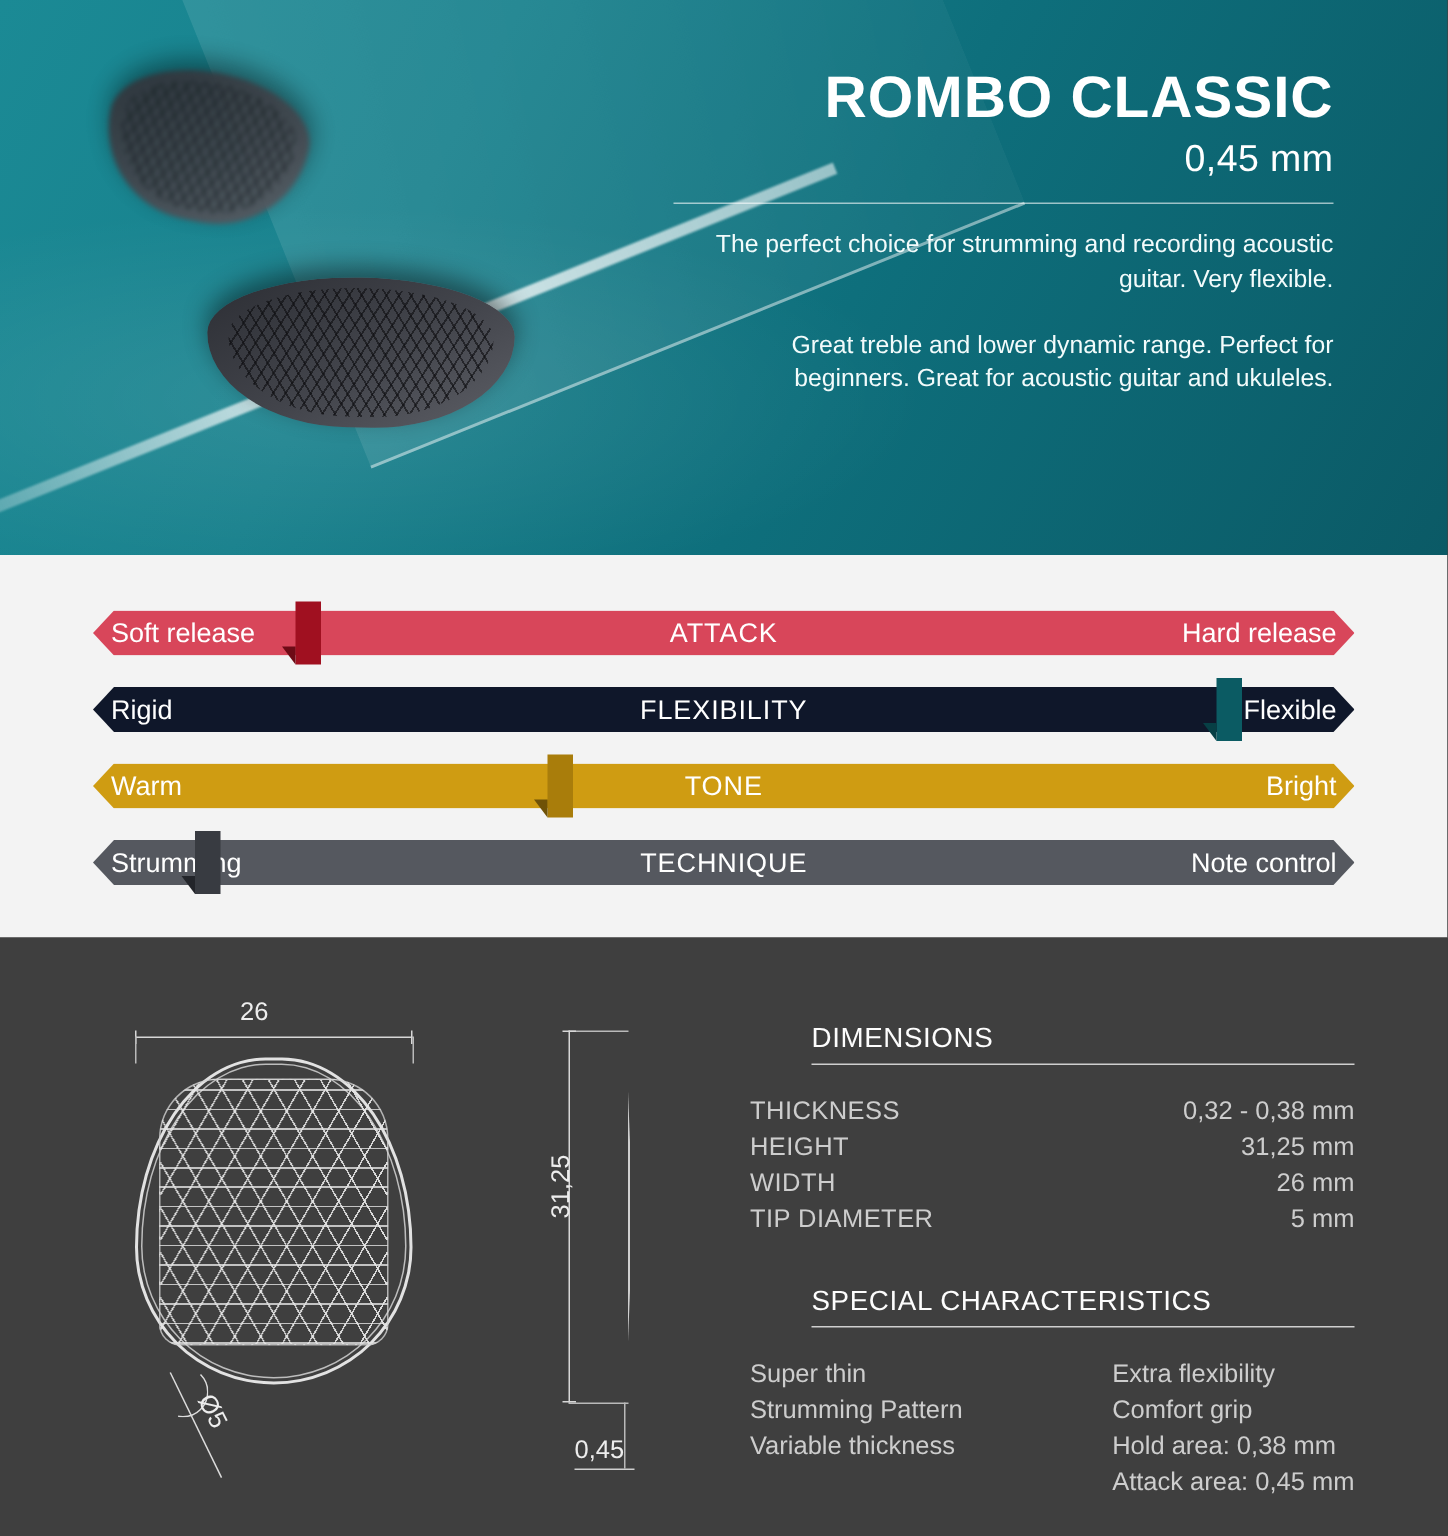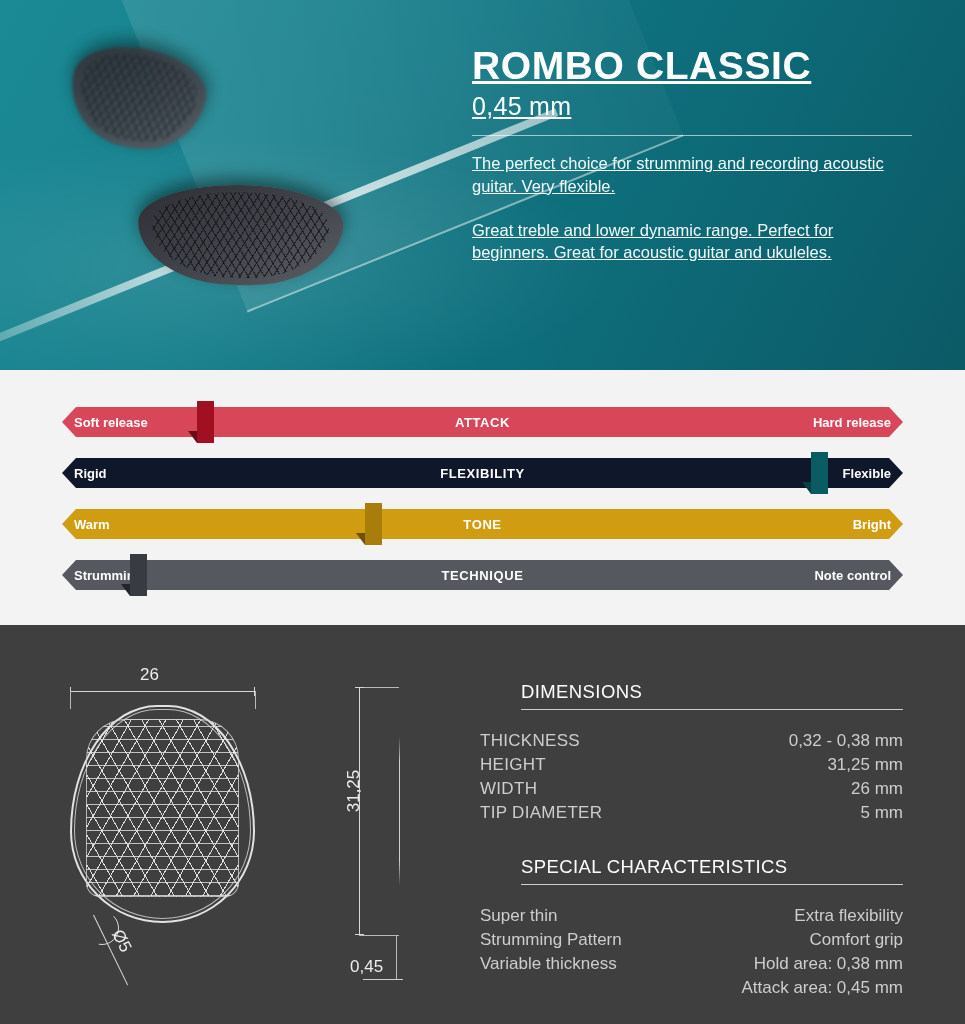--- a/index.html
+++ b/index.html
@@ -33,52 +33,52 @@
     border-radius:46% 46% 50% 50% / 62% 62% 38% 38%;
     background-image:
       repeating-linear-gradient(58deg, rgba(15,15,18,.62) 0 1.2px, transparent 1.2px 7px),
       repeating-linear-gradient(-58deg, rgba(15,15,18,.62) 0 1.2px, transparent 1.2px 7px);
   }
   .pick-back { left:70px; top:48px; width:135px; height:100px;
     transform:rotate(191deg); filter:blur(1.6px); opacity:.93; }
   .pick-front { left:138px; top:185px; width:205px; height:100px;
     transform:rotate(181deg); }
 
-  .hero-text { position:absolute; right:53px; top:46px; width:440px;
-    text-align:left; color:#fff;text-decoration:underline; }
+  .hero-text { position:absolute; right:76px; top:46px; width:440px;
+    text-align:right; color:#fff; }
   .hero-title { font-size:39px; font-weight:bold; letter-spacing:.6px; line-height:1; }
   .hero-thickness { font-size:25px; margin-top:7px; letter-spacing:.3px; }
   .hero-rule { height:1px; background:rgba(255,255,255,.6); margin:14px 0 16px; }
   .hero-p { font-size:16.5px; line-height:1.38; color:#f2fbfb; }
   .hero-p + .hero-p { margin-top:21px; }
 
   
   .sliders { width:965px; height:255px; background:#f3f3f3;
     padding:37px 62px 0; }
   .slider-row { position:relative; height:51px; }
   .bar { position:relative; height:30px; display:flex; align-items:center;
     justify-content:space-between; padding:0 12px;
     clip-path:polygon(0 50%, 14px 0, calc(100% - 14px) 0, 100% 50%, calc(100% - 14px) 100%, 14px 100%);
     color:#fff; }
-  .bar span { font-size:13px; font-weight:bold; white-space:nowrap; }
+  .bar span { font-size:18px; font-weight:normal; white-space:nowrap; }
   .bar .center { position:absolute; left:0; right:0; text-align:center;
     letter-spacing:.6px; }
   .marker { position:absolute; width:17px; height:42px; top:-6px;
     z-index:5; }
   .marker i { position:absolute; inset:0; display:block; }
   .marker i::before { content:""; position:absolute; left:0; top:0;
     width:17px; height:42px; background:var(--mk); }
   .marker i::after { content:""; position:absolute; left:-9px; top:30px;
     width:0; height:0; border-left:9px solid transparent;
     border-top:12px solid var(--mkd); }
 
   
   .dark { width:965px; height:399px; background:#3f3f3f;
     display:flex; padding:28px 62px 0 0; }
-  .drawings { position:relative; width:480px; height:370px; }
+  .drawings { position:relative; width:480px; height:370px;margin-left:20px; }
 
   .dim-top { position:absolute; left:70px; top:38px; width:185px; height:1px;
     background:#d7d7d7; }
   .dim-top::before, .dim-top::after { content:""; position:absolute; top:-4px;
     width:1px; height:9px; background:#d7d7d7; }
   .dim-top::before { left:0; } .dim-top::after { right:0; }
   .tick-v { position:absolute; width:1px; background:#b9b9b9; }
   .lbl-26 { position:absolute; left:140px; top:12px; color:#ededed;
     font-size:17px; }
 
@@ -112,37 +112,37 @@
     clip-path:polygon(42% 0, 58% 0, 100% 30%, 100% 70%, 58% 100%, 42% 100%); }
   .dim-side { position:absolute; left:14px; top:16px; width:1px; height:248px;
     background:#d7d7d7; }
   .dim-side::before, .dim-side::after { content:""; position:absolute; left:-4px;
     width:9px; height:1px; background:#d7d7d7; }
   .dim-side::before { top:0; } .dim-side::after { bottom:0; }
   .ext-top { position:absolute; left:14px; top:16px; width:40px; height:1px; background:#b9b9b9; }
   .ext-bot { position:absolute; left:14px; top:264px; width:40px; height:1px; background:#b9b9b9; }
   .lbl-3125 { position:absolute; left:-12px; top:110px; color:#ededed;
     font-size:17px; transform:rotate(-90deg); }
-  .lbl-045 { position:absolute; left:5px; top:286px; color:#ededed; font-size:17px; }
+  .lbl-045 { position:absolute; left:18px; top:286px; color:#ededed; font-size:17px; }
   .dim-045 { position:absolute; left:18px; top:308px; width:40px; height:1px;
     background:#cfcfcf; }
   .thin-lead { position:absolute; left:51px; top:264px; width:1px; height:44px;
     background:#b9b9b9; }
 
   .specs { flex:1; padding-top:28px; }
   .spec-h { color:#fdfdfd; font-size:18.5px; letter-spacing:.4px;
     padding-bottom:6px; border-bottom:1px solid #cfcfcf;margin-left:41px; }
   .spec-table { margin:19px 0 0; }
   .spec-row { display:flex; justify-content:space-between;
     font-size:17px; line-height:1.42; color:#cdcdcd; }
   .spec-row .k { letter-spacing:.3px; }
   .block2 { margin-top:30px; }
   .chars { display:flex; justify-content:space-between; margin-top:19px; }
   .chars div { font-size:17px; line-height:1.42; color:#cdcdcd; }
-  .chars .right { text-align:right; }
+  .chars .right { text-align:left; }
 </style>
 </head>
 <body>
 
 <div class="hero">
   <div class="hero-photo">
     <div class="glass-pane"></div>
     <div class="glass-edge"></div>
     <div class="pick-photo pick-back"></div>
     <div class="pick-photo pick-front"></div>

